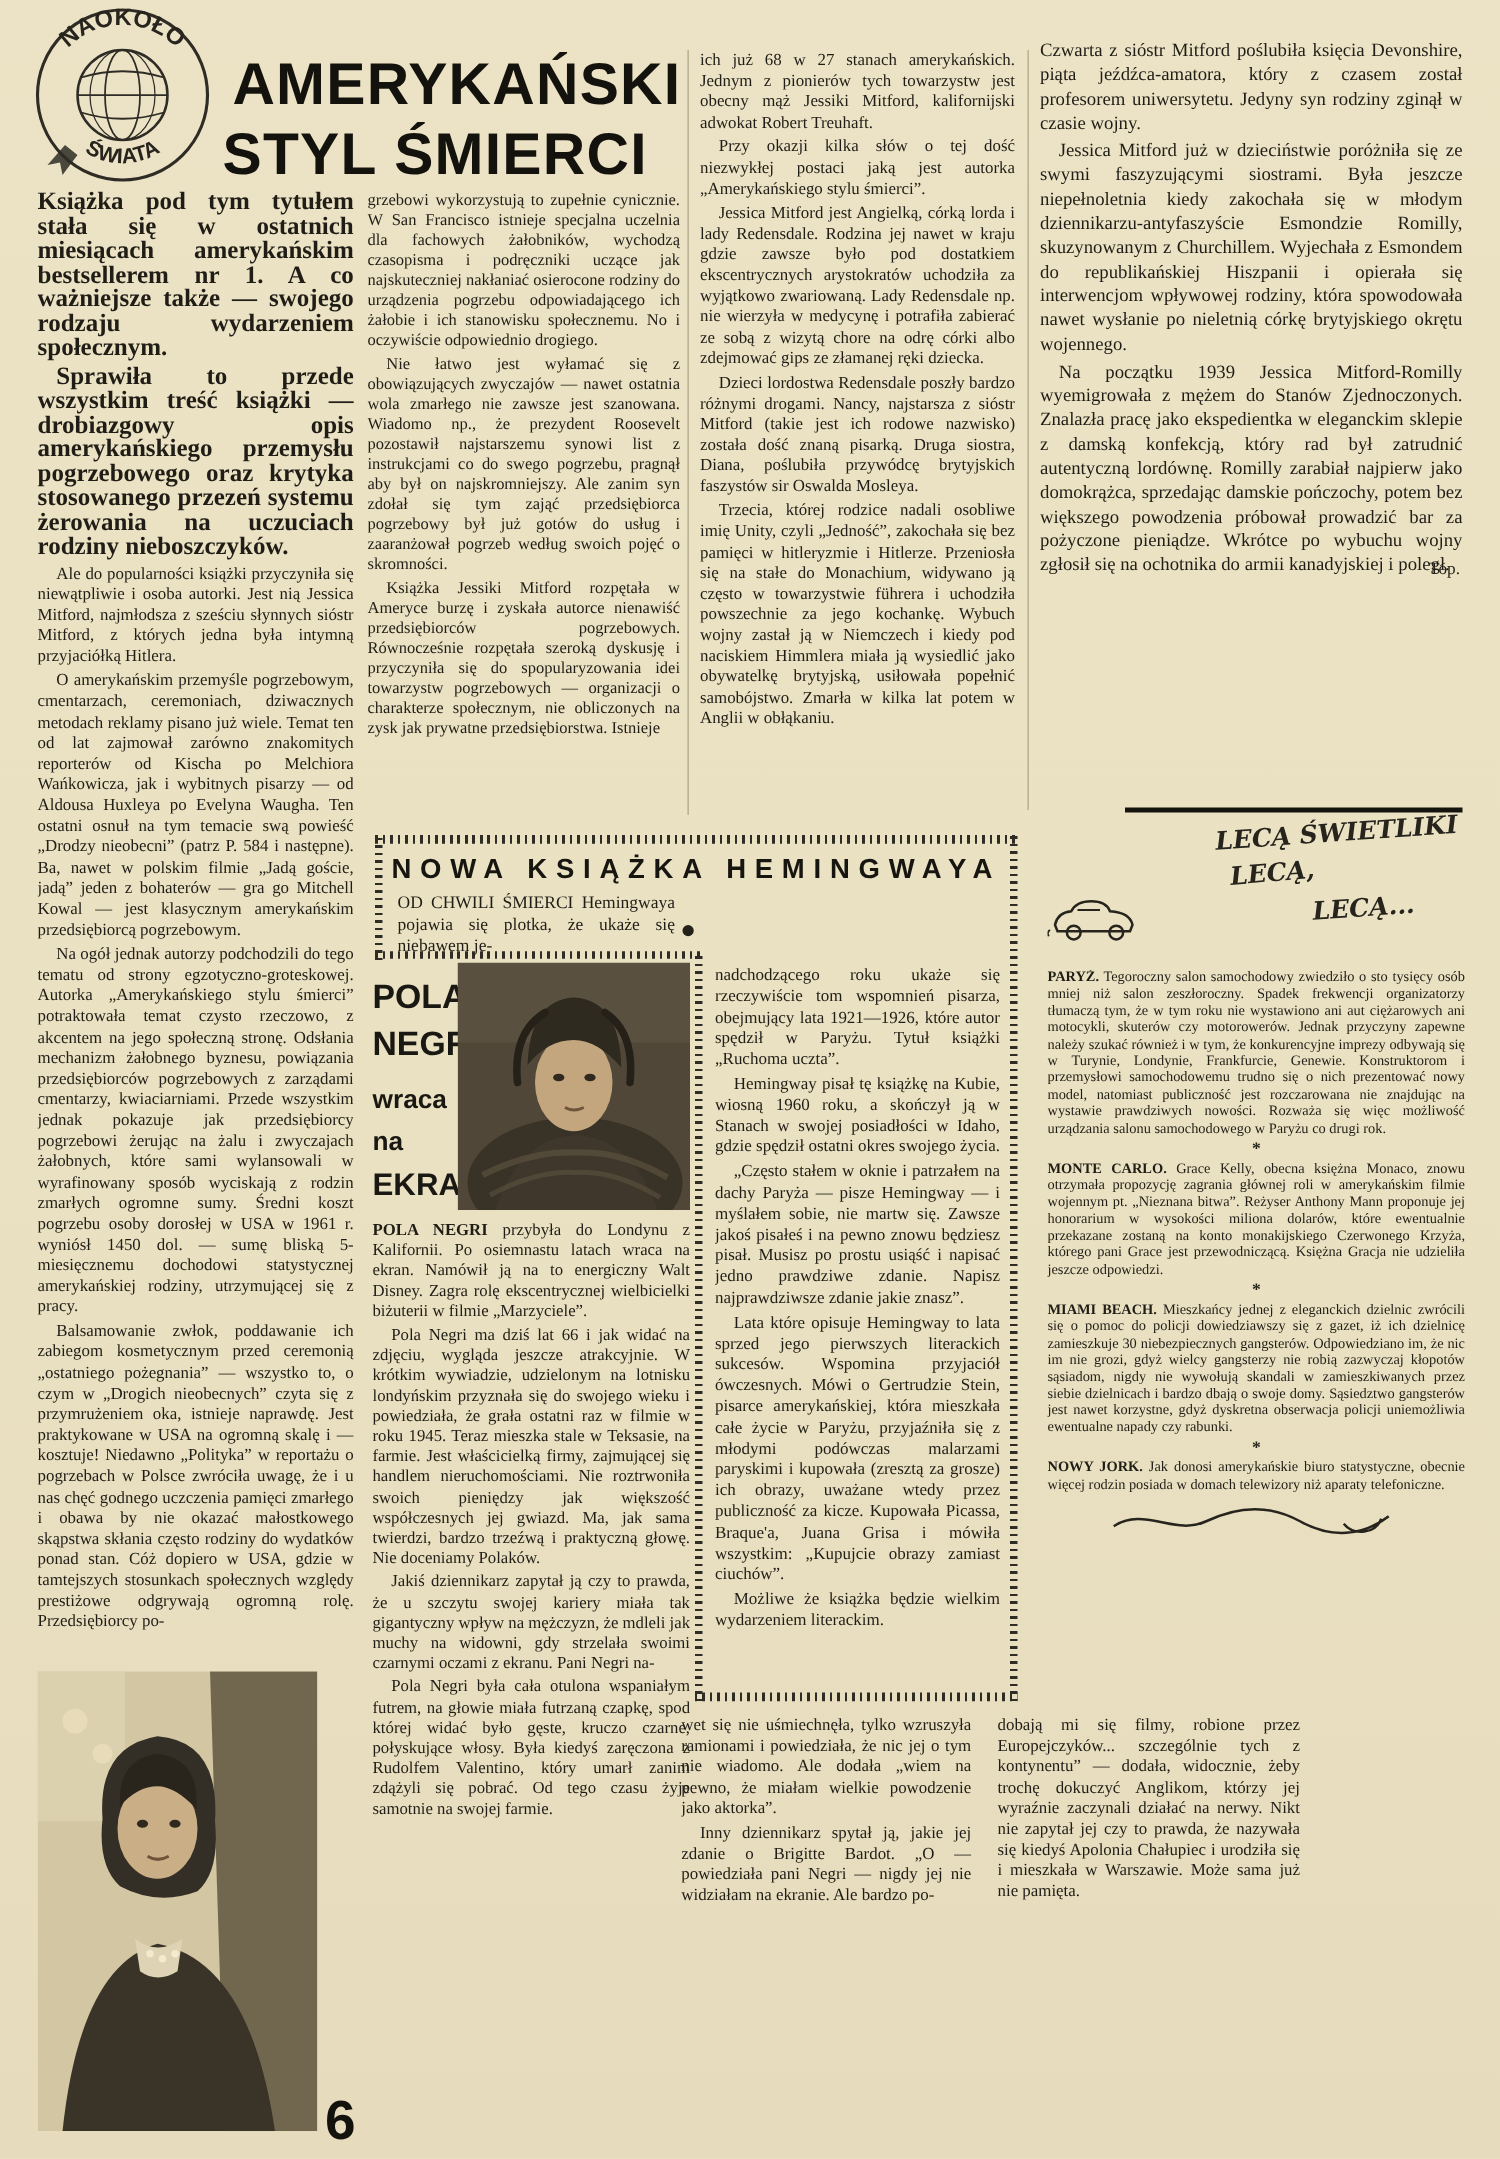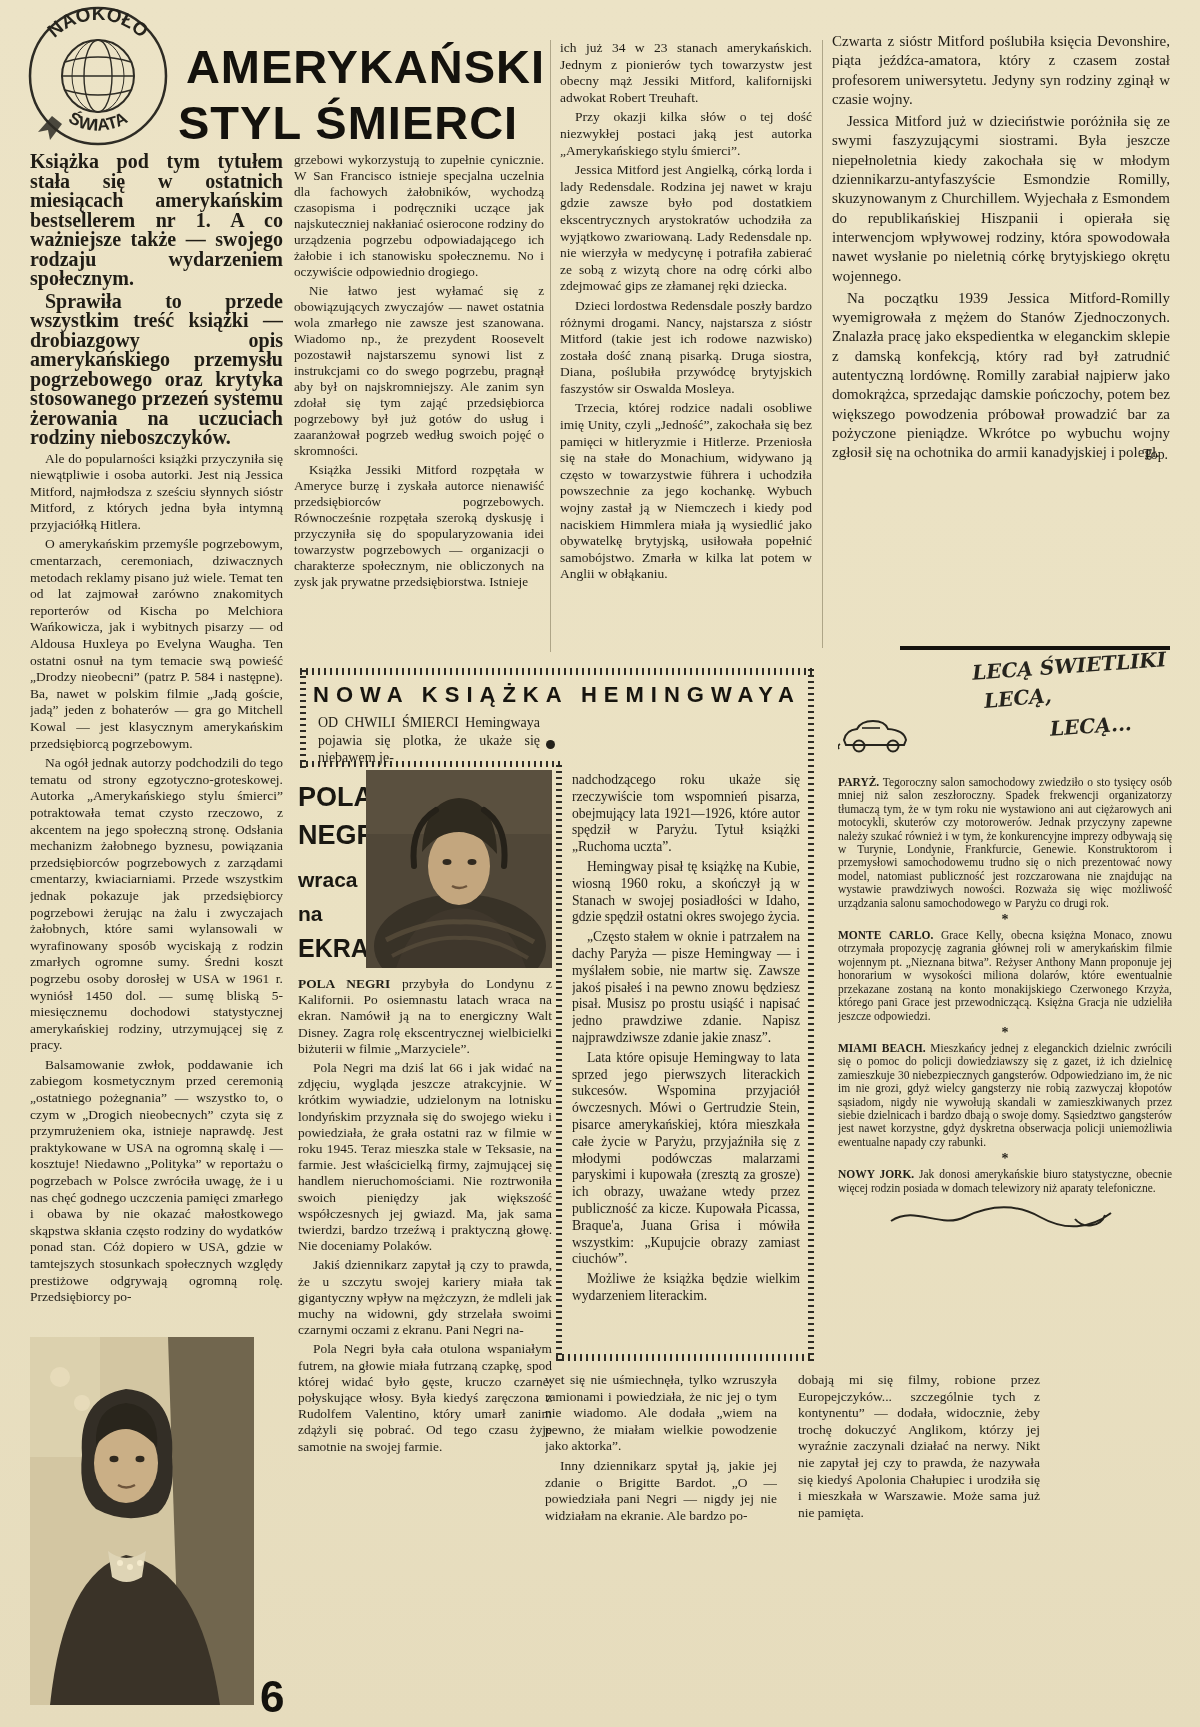--- a/index.html
+++ b/index.html
@@ -99,21 +99,21 @@
       </div>
   </div>
 
   <div class="abs col colB" style="left:294px; top:152px; width:250px; height:512px;">
       <p>grzebowi wykorzystują to zupełnie cynicznie. W San Francisco istnieje specjalna uczelnia dla fachowych żałobników, wychodzą czasopisma i podręczniki uczące jak najskuteczniej nakłaniać osierocone rodziny do urządzenia pogrzebu odpowiadającego ich żałobie i ich stanowisku społecznemu. No i oczywiście odpowiednio drogiego.</p>
       <p>Nie łatwo jest wyłamać się z obowiązujących zwyczajów — nawet ostatnia wola zmarłego nie zawsze jest szanowana. Wiadomo np., że prezydent Roosevelt pozostawił najstarszemu synowi list z instrukcjami co do swego pogrzebu, pragnął aby był on najskromniejszy. Ale zanim syn zdołał się tym zająć przedsiębiorca pogrzebowy był już gotów do usług i zaaranżował pogrzeb według swoich pojęć o skromności.</p>
       <p>Książka Jessiki Mitford rozpętała w Ameryce burzę i zyskała autorce nienawiść przedsiębiorców pogrzebowych. Równocześnie rozpętała szeroką dyskusję i przyczyniła się do spopularyzowania idei towarzystw pogrzebowych — organizacji o charakterze społecznym, nie obliczonych na zysk jak prywatne przedsiębiorstwa. Istnieje</p>
     </div>
 
   <div class="abs col body-col" style="left:560px; top:40px; width:252px; height:604px;">
-      <p>ich już 34 w 23 stanach amerykańskich. Jednym z pionierów tych towarzystw jest obecny mąż Jessiki Mitford, kalifornijski adwokat Robert Treuhaft.</p>
+      <p>ich już 68 w 27 stanach amerykańskich. Jednym z pionierów tych towarzystw jest obecny mąż Jessiki Mitford, kalifornijski adwokat Robert Treuhaft.</p>
       <p>Przy okazji kilka słów o tej dość niezwykłej postaci jaką jest autorka „Amerykańskiego stylu śmierci”.</p>
       <p>Jessica Mitford jest Angielką, córką lorda i lady Redensdale. Rodzina jej nawet w kraju gdzie zawsze było pod dostatkiem ekscentrycznych arystokratów uchodziła za wyjątkowo zwariowaną. Lady Redensdale np. nie wierzyła w medycynę i potrafiła zabierać ze sobą z wizytą chore na odrę córki albo zdejmować gips ze złamanej ręki dziecka.</p>
       <p>Dzieci lordostwa Redensdale poszły bardzo różnymi drogami. Nancy, najstarsza z sióstr Mitford (takie jest ich rodowe nazwisko) została dość znaną pisarką. Druga siostra, Diana, poślubiła przywódcę brytyjskich faszystów sir Oswalda Mosleya.</p>
       <p>Trzecia, której rodzice nadali osobliwe imię Unity, czyli „Jedność”, zakochała się bez pamięci w hitleryzmie i Hitlerze. Przeniosła się na stałe do Monachium, widywano ją często w towarzystwie führera i uchodziła powszechnie za jego kochankę. Wybuch wojny zastał ją w Niemczech i kiedy pod naciskiem Himmlera miała ją wysiedlić jako obywatelkę brytyjską, usiłowała popełnić samobójstwo. Zmarła w kilka lat potem w Anglii w obłąkaniu.</p>
     </div>
 
   <div class="abs col colD" style="left:832px; top:32px; width:338px; height:600px;">
     <div>
         <p>Czwarta z sióstr Mitford poślubiła księcia Devonshire, piąta jeźdźca-amatora, który z czasem został profesorem uniwersytetu. Jedyny syn rodziny zginął w czasie wojny.</p>
         <p>Jessica Mitford już w dzieciństwie poróżniła się ze swymi faszyzującymi siostrami. Była jeszcze niepełnoletnia kiedy zakochała się w młodym dziennikarzu-antyfaszyście Esmondzie Romilly, skuzynowanym z Churchillem. Wyjechała z Esmondem do republikańskiej Hiszpanii i opierała się interwencjom wpływowej rodziny, która spowodowała nawet wysłanie po nieletnią córkę brytyjskiego okrętu wojennego.</p>

